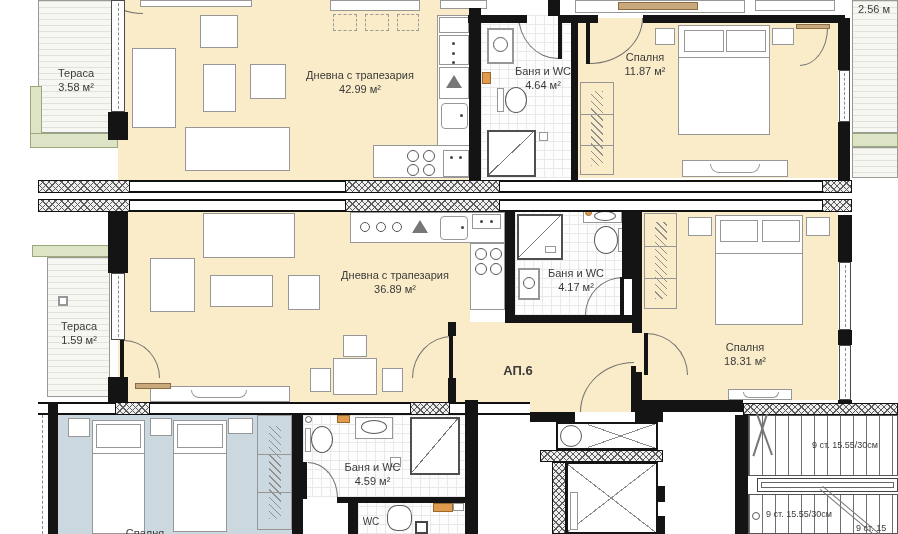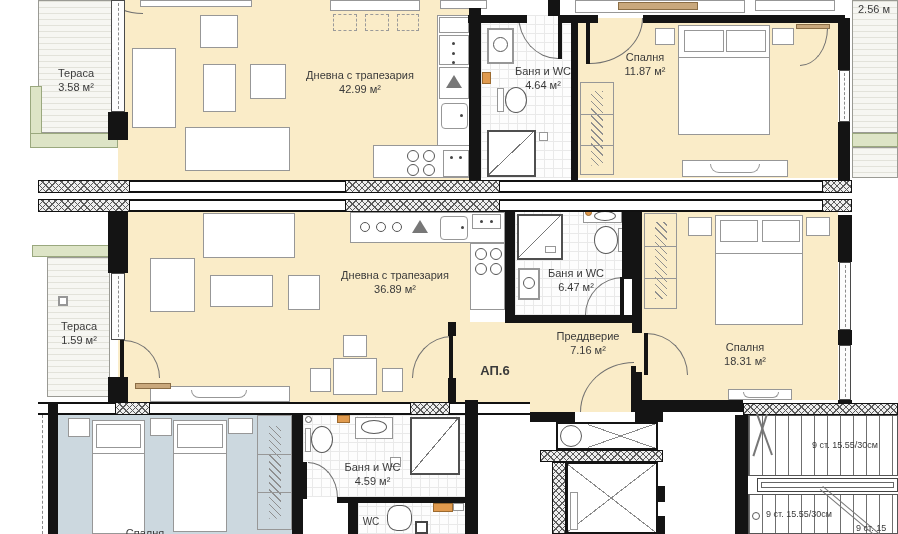--- a/index.html
+++ b/index.html
@@ -354,27 +354,23 @@
   <div class="lbl" style="left:50px;top:319px;width:58px">
     <div>Тераса</div>
     <div>1.59 м²</div>
   </div>
   <div class="lbl" style="left:333px;top:268px;width:124px">
     <div>Дневна с трапезария</div>
     <div>36.89 м²</div>
   </div>
   <div class="lbl" style="left:534px;top:266px;width:84px">
     <div>Баня и WC</div>
-    <div>6.47 м²</div>
-  </div>
-  <div class="lbl" style="left:543px;top:329px;width:90px">
-    <div>Преддверие</div>
-    <div>7.16 м²</div>
-  </div>
-  <div class="lbl big" style="left:469px;top:364px;width:52px">
+    <div>4.17 м²</div>
+  </div>
+  <div class="lbl big" style="left:492px;top:364px;width:52px">
     <div>АП.6</div>
   </div>
   <div class="lbl" style="left:700px;top:340px;width:90px">
     <div>Спалня</div>
     <div>18.31 м²</div>
   </div>
   <div class="lbl" style="left:320px;top:460px;width:105px">
     <div>Баня и WC</div>
     <div>4.59 м²</div>
   </div>

